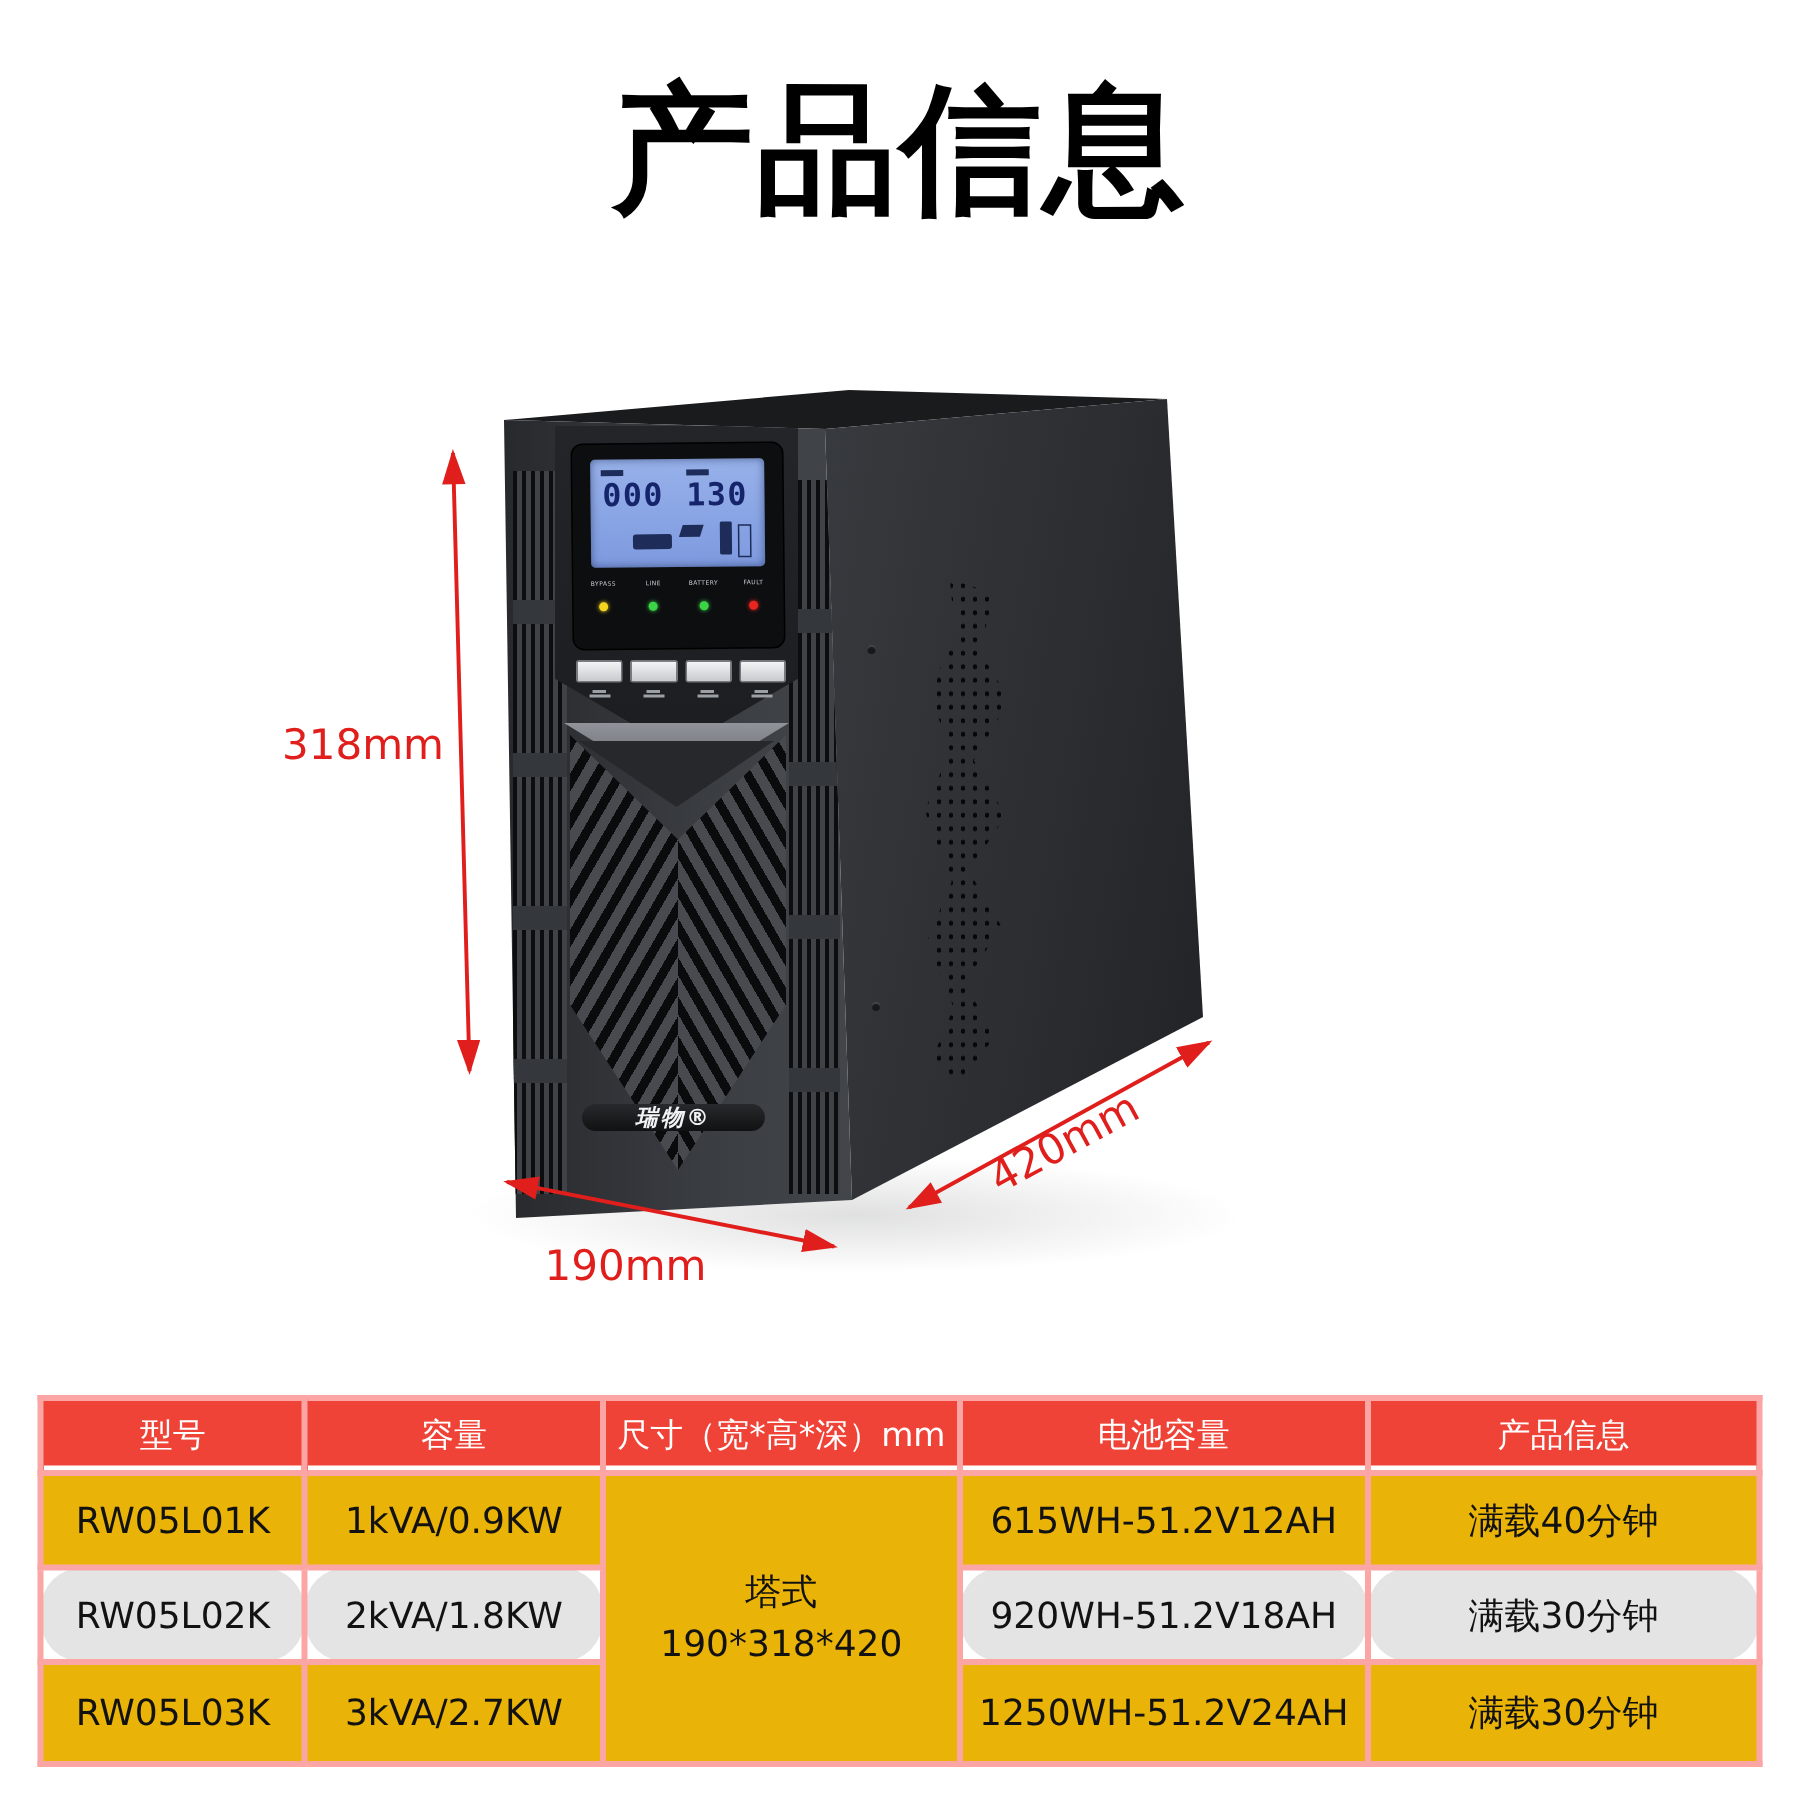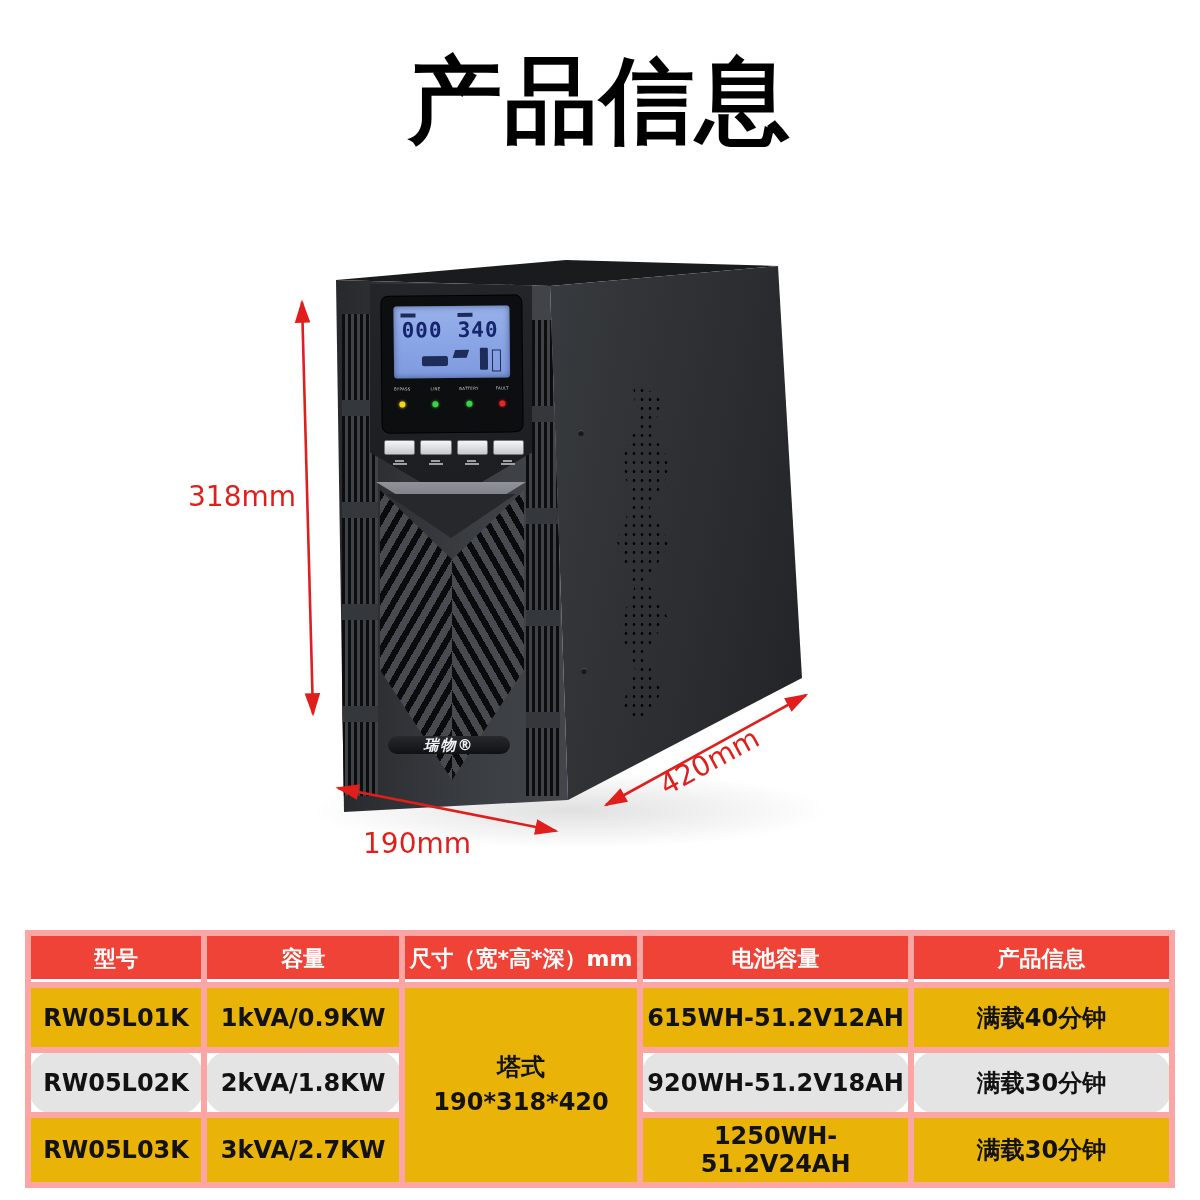--- a/index.html
+++ b/index.html
@@ -85,22 +85,22 @@
   .ground-shadow{position:absolute;left:300px;top:770px;width:540px;height:80px;
     background:radial-gradient(ellipse at 50% 50%,rgba(60,62,66,.16),rgba(60,62,66,0) 68%);}
 
   
   .dims-svg{position:absolute;inset:0;pointer-events:none;}
   .dim-text{font-family:"DejaVu Sans",sans-serif;font-size:28px;fill:#e01f1c;}
 
   
   .spec-table{position:absolute;left:25px;top:930px;width:1150px;border-collapse:collapse;
     table-layout:fixed;}
-  .spec-table th,.spec-table td{border:6px solid #fca5a5;text-align:center;vertical-align:middle;
-    font-weight:bold;color:#121212;padding:0;}
+  .spec-table th,.spec-table td{border:4px solid #fca5a5;text-align:center;vertical-align:middle;
+    font-weight:normal;color:#121212;padding:0;}
   .spec-table th{background:#f04337;color:#ffffff;font-size:22px;height:46px;
     box-shadow:inset 0 -3px 0 #ffffff;}
   .spec-table td{font-size:24px;background:#eab308;}
   .spec-table tr.r1 td{height:59px;}
   .spec-table tr.r2 td{height:59px;border-radius:28px;}
   .spec-table tr.r3 td{height:64px;}
   .spec-table tr.r2 td.shade{background:#e4e4e4;}
   .size-cell div{line-height:1.45;}
   col.c1{width:15.4%;} col.c2{width:17.3%;} col.c3{width:20.8%;} col.c4{width:23.7%;} col.c5{width:22.8%;}
 </style>
@@ -127,21 +127,21 @@
       <div class="vent-strip vent-left"></div>
       <div class="vent-strip vent-right"></div>
 
       <div class="control-panel"></div>
 
       <div class="lcd-bezel">
         <div class="lcd-screen">
           <div class="lcd-tag t1"></div>
           <div class="lcd-tag t2"></div>
           <div class="lcd-val v1">000</div>
-          <div class="lcd-val v2">340</div>
+          <div class="lcd-val v2">130</div>
           <div class="lcd-icon lcd-ic1"></div>
           <div class="lcd-icon lcd-ic2"></div>
           <div class="lcd-icon lcd-ic3"></div>
           <div class="lcd-icon lcd-ic4"></div>
         </div>
         <div class="led-row">
           <div class="led">
             <span class="lbl">BYPASS</span>
             <span class="dot dot-yellow"></span>
           </div>

